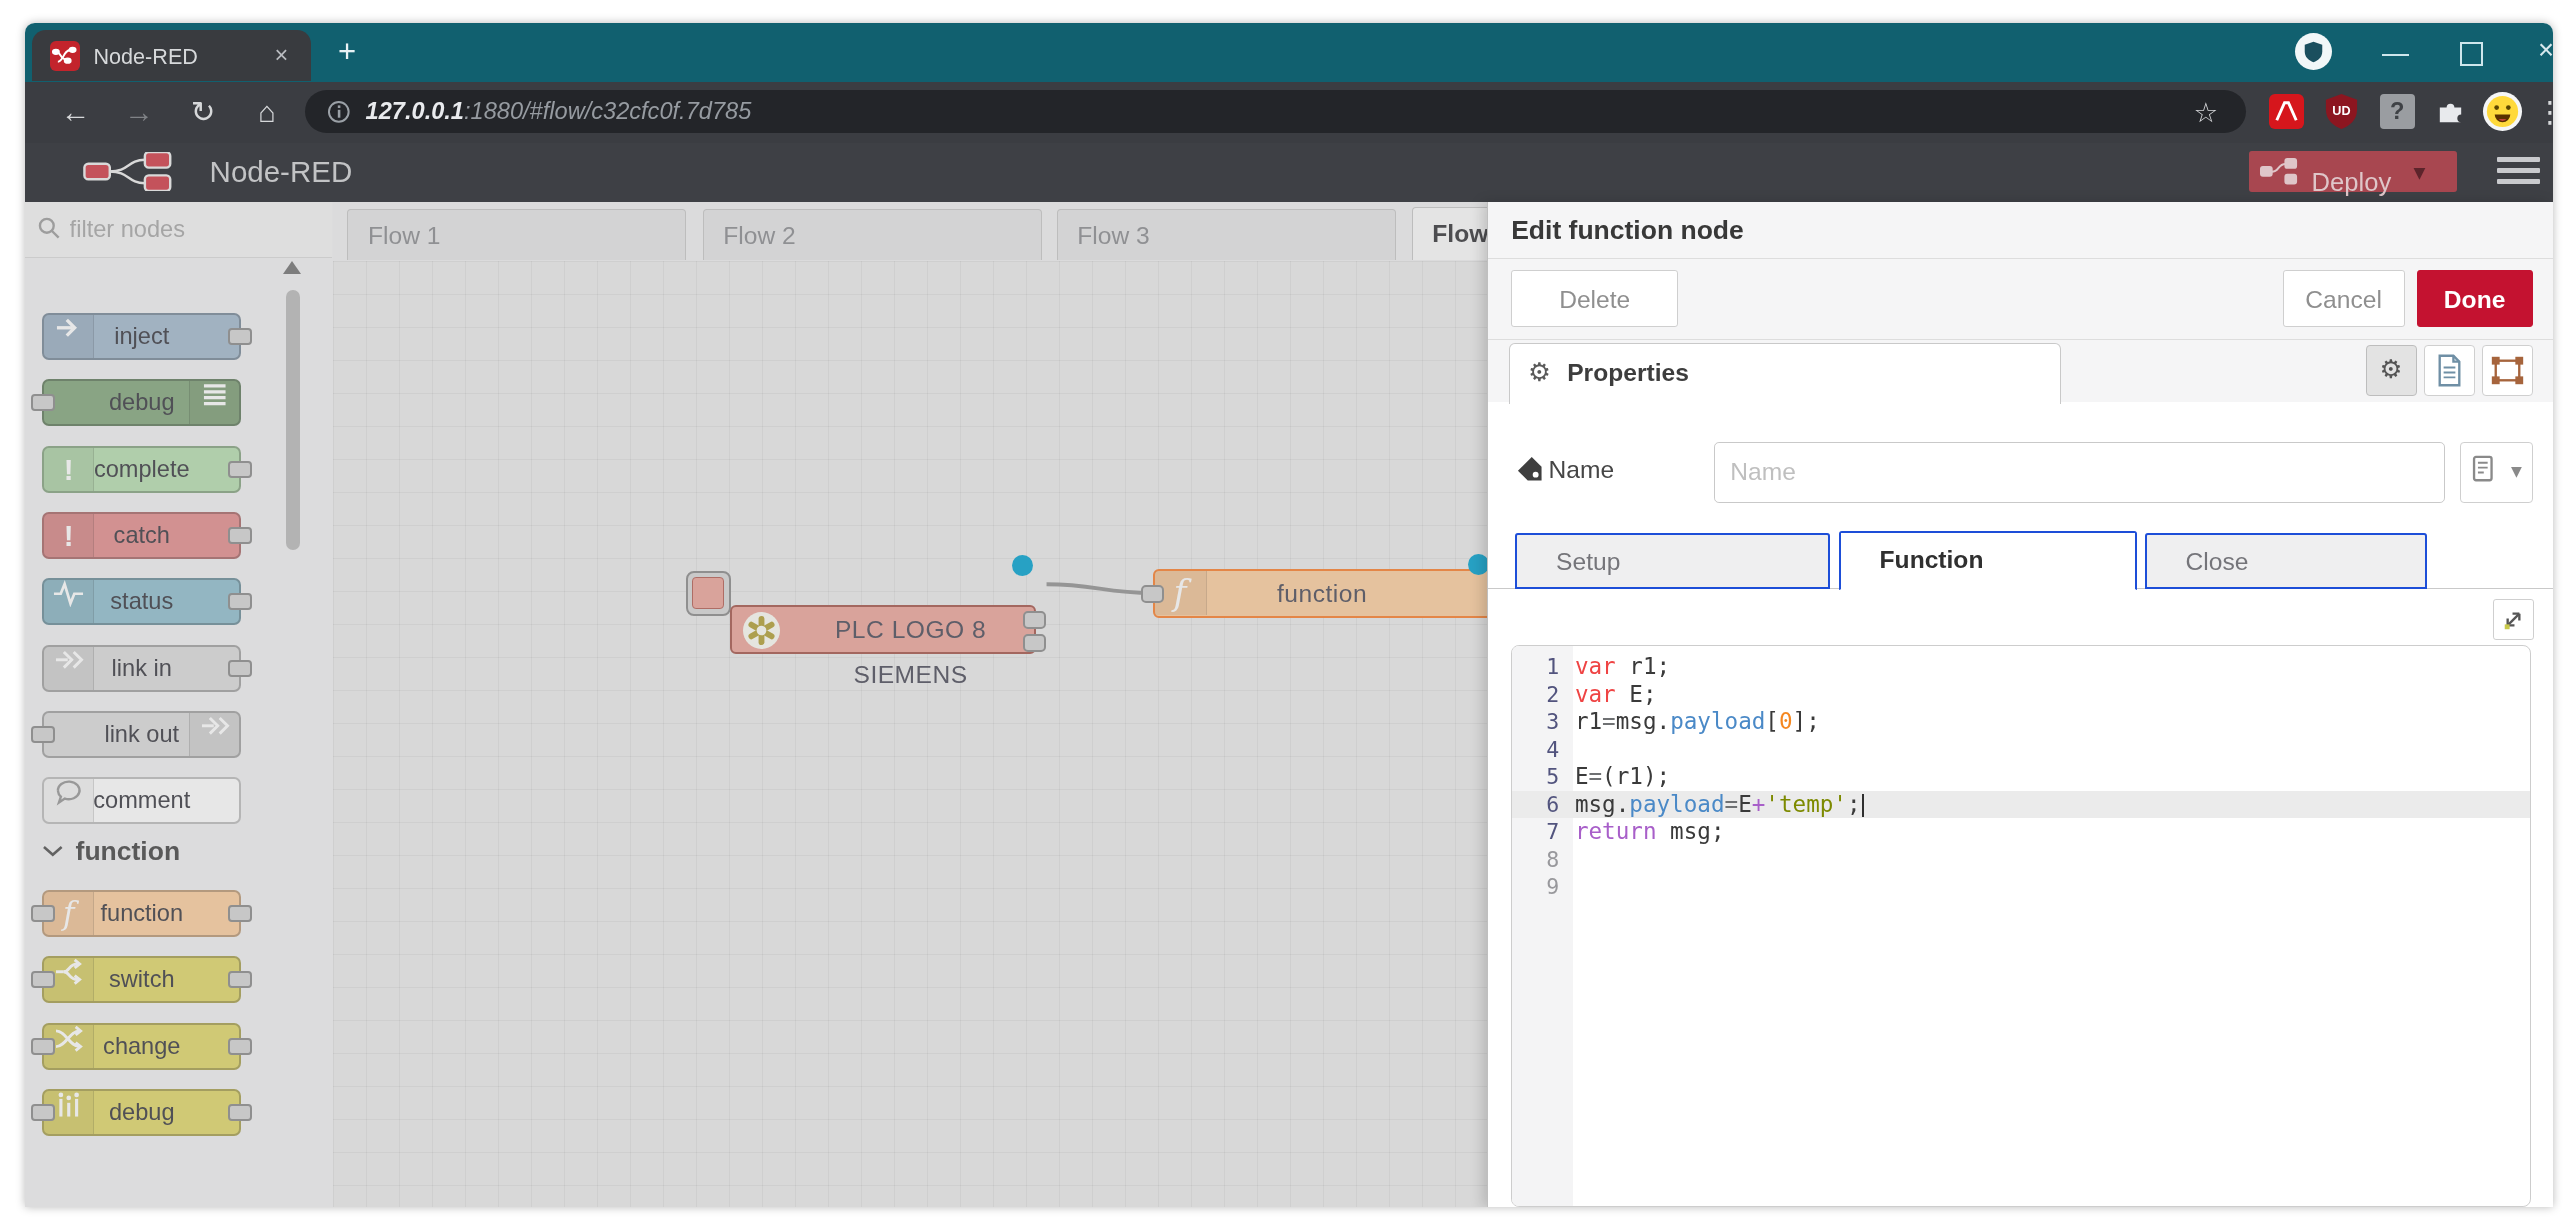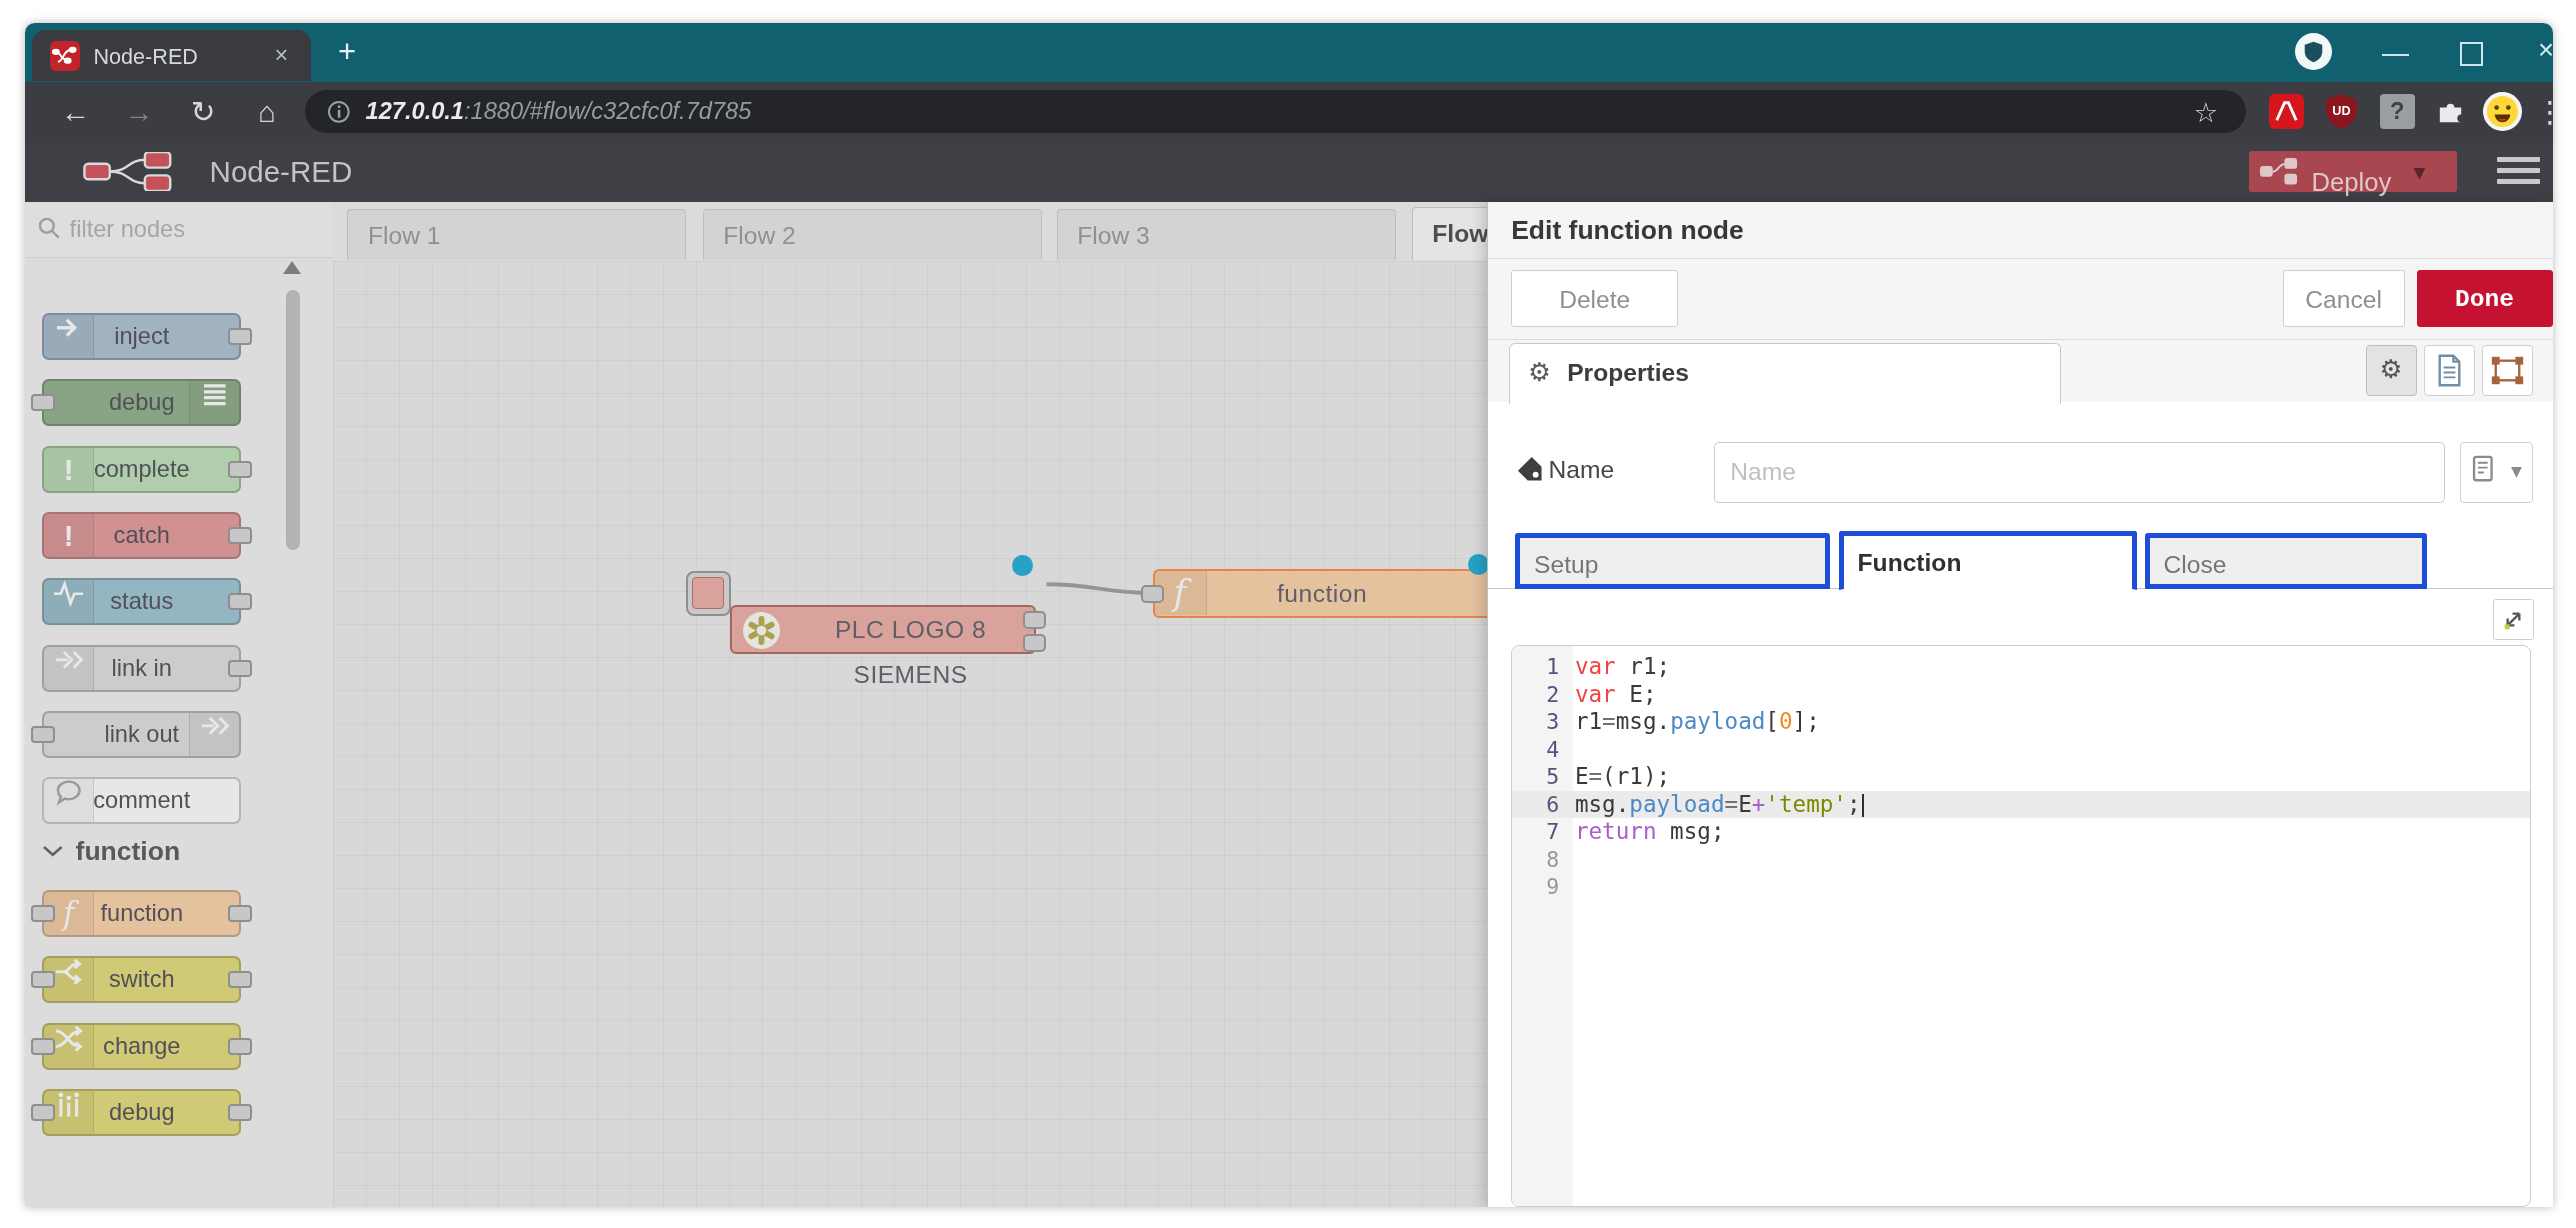--- a/index.html
+++ b/index.html
@@ -95,22 +95,22 @@
   .propstab span.t{position:absolute;left:57px;top:14.7px;font-size:24.6px;font-weight:bold;color:#3d3d3d;}
   .gearglyph{position:absolute;left:17.7px;top:12.8px;font-size:25.6px;color:#5a5a5a;}
   .traybtn{position:absolute;top:5.9px;width:51px;height:51px;background:#fff;border:1px solid #cfcfcf;border-radius:3.9px;box-sizing:border-box;}
   .traybtn.sel{background:#e3e3e3;border-color:#bdbdbd;}
   .form{left:0;top:200px;width:1065px;height:805px;background:#fff;}
   .namelabel{left:61px;top:54px;font-size:24.6px;color:#464646;}
   .nameinput{left:226px;top:40px;width:731px;height:61px;border:1px solid #c9c9c9;border-radius:4.9px;box-sizing:border-box;
     font-size:24.6px;color:#444;padding:0 15.7px;font-family:inherit;outline:none;}
   .nameinput::placeholder{color:#bfbfbf;}
   .minibtn{left:972px;top:40px;width:73px;height:61px;background:#fff;border:1px solid #cfcfcf;border-radius:3.9px;box-sizing:border-box;}
-  .ftab{position:absolute;top:131px;height:56px;background:#efeff0;border:5px solid #1d4ed8;border-radius:2.9px 2.9px 0 0;
-    font-size:24.6px;color:#75757a;line-height:54px;padding-left:14px;box-sizing:border-box;z-index:2;}
+  .ftab{position:absolute;top:131px;height:56px;background:#efeff0;border:2px solid #1d4ed8;border-radius:2.9px 2.9px 0 0;
+    font-size:24.6px;color:#75757a;line-height:54px;padding-left:39px;box-sizing:border-box;z-index:2;}
   .ftab.active{background:#fff;color:#303030;font-weight:bold;top:129px;height:59px;border-bottom:1px solid #fff;z-index:3;}
   .ftabline{left:0;top:186px;width:1065px;height:1px;background:#c9c9c9;z-index:1;}
   .expandbtn{left:1005px;top:197px;width:41px;height:41px;background:#fff;border:1px solid #cfcfcf;border-radius:2.9px;box-sizing:border-box;}
   
   .codeed{left:23.6px;top:243px;width:1018px;height:560px;border:1px solid #cdcdcd;border-radius:7.9px;background:#fff;overflow:hidden;}
   .gutterbg{position:absolute;left:0;top:0;width:61px;height:100%;background:#f4f4f5;}
   .codelines{position:absolute;left:0;top:7.9px;width:100%;}
   .cline{position:relative;height:27.5px;line-height:27.5px;font-family:"DejaVu Sans Mono",monospace;font-size:22.6px;white-space:pre;}
   .cline.hl{background:#ebebeb;}
   .lnum{display:inline-block;width:47px;text-align:right;color:#52547e;font-size:21.6px;vertical-align:top;}
@@ -412,21 +412,21 @@
 
     <div class="abs shade"></div>
 
     <div class="abs panel">
       <div class="abs phead">
         <span class="abs ptitle">Edit function node</span>
       </div>
       <div class="abs pbtnrow">
         <div class="btn" style="left:23.6px;width:167px;">Delete</div>
         <div class="btn" style="left:795px;width:122px;">Cancel</div>
-        <div class="btn done" style="left:929px;width:136px;font-family:Liberation Mono, monospace;">Done</div>
+        <div class="btn done" style="left:929px;width:116px;">Done</div>
       </div>
       <div class="abs propsbar">
         <div class="abs propstab">
           <span class="gearglyph">⚙</span>
           <span class="t">Properties</span>
         </div>
         <div class="traybtn sel" style="left:878px;">
           <span style="position:absolute;left:12.8px;top:7.9px;font-size:25.6px;color:#555;">⚙</span>
         </div>
         <div class="traybtn" style="left:936px;">

